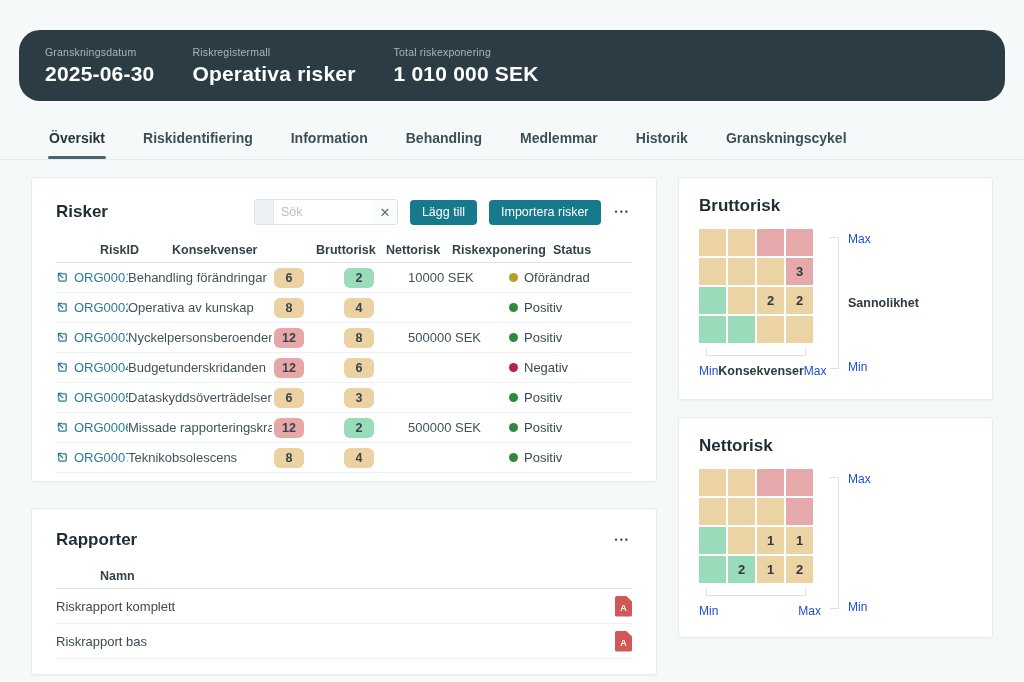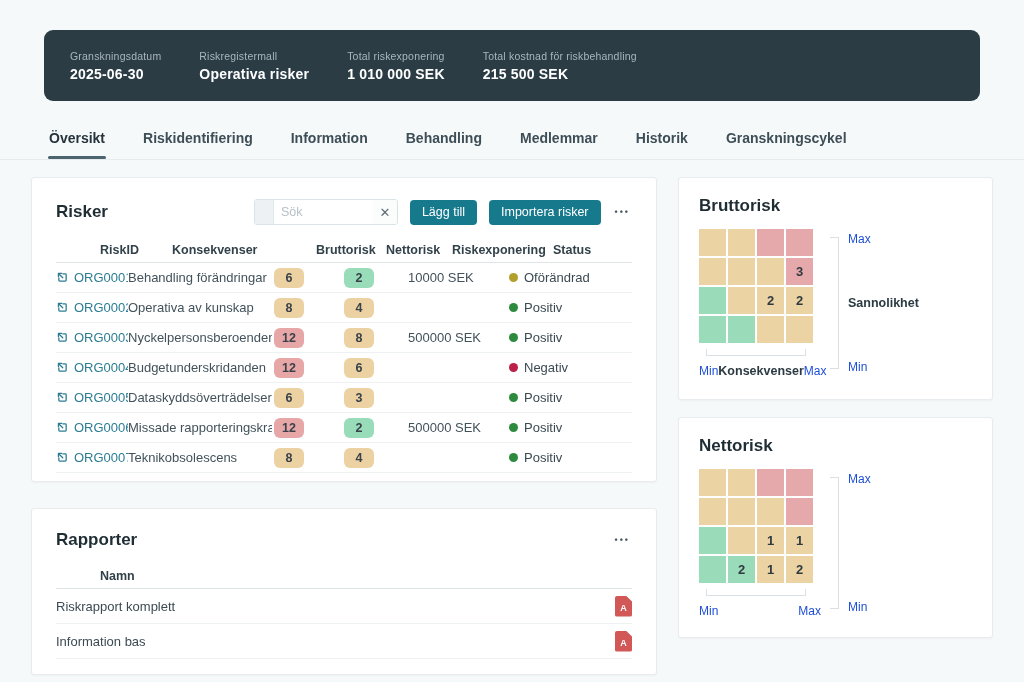--- a/index.html
+++ b/index.html
@@ -6,31 +6,31 @@
   html,body { width:1024px; height:682px; }
   body {
     background:#f6f9fa;
     font-family:"Liberation Sans", sans-serif;
     color:#42525a;
     overflow:hidden;
     position:relative;
   }
   
   .summary-bar{
-    margin:30px 44px 0;
+    margin:30px 19px 0;
     height:71px;
     background:var(--header-bg,#2b3c45);
-    border-radius:9px;
+    border-radius:21px;
     display:flex;
     align-items:center;
     gap:38px;
     padding:0 26px;
   }
   .stat-label{ font-size:10.5px; color:#a9b6bd; letter-spacing:.2px; margin-bottom:4px;}
-  .stat-value{ font-size:14px; font-weight:bold; color:#ffffff; letter-spacing:.2px;}
+  .stat-value{ font-size:21px; font-weight:bold; color:#ffffff; letter-spacing:.2px;}
   
   .tabs{
     margin-top:19px;
     padding-left:48px;
     display:flex;
     gap:36px;
     border-bottom:1px solid #e7ebed;
   }
   .tab{
     position:relative;
@@ -169,24 +169,20 @@
      <div class="stat-value">2025-06-30</div>
    </div>
     <div class="stat">
      <div class="stat-label">Riskregistermall</div>
      <div class="stat-value">Operativa risker</div>
    </div>
     <div class="stat">
      <div class="stat-label">Total riskexponering</div>
      <div class="stat-value">1 010 000 SEK</div>
    </div>
-    <div class="stat">
-     <div class="stat-label">Total kostnad för riskbehandling</div>
-     <div class="stat-value">215 500 SEK</div>
-   </div>
   </div>
 
 <div class="tabs">
     <div class="tab active">Översikt</div>
     <div class="tab">Riskidentifiering</div>
     <div class="tab">Information</div>
     <div class="tab">Behandling</div>
     <div class="tab">Medlemmar</div>
     <div class="tab">Historik</div>
     <div class="tab">Granskningscykel</div>
@@ -364,21 +360,21 @@
       <div class="report-table">
         <div class="report-head">
           <span class="th">Namn</span>
         </div>
         <div id="report-rows">
             <div class="report-row">
      <span class="report-name">Riskrapport komplett</span>
      <span class="file-icon">A</span>
    </div>
             <div class="report-row">
-     <span class="report-name">Information bas</span>
+     <span class="report-name">Riskrapport bas</span>
      <span class="file-icon">A</span>
    </div>
           </div>
       </div>
     </div>
 
   </div>
   <div class="col-right">
 
     <div class="panel matrix-panel panel-brutto">

